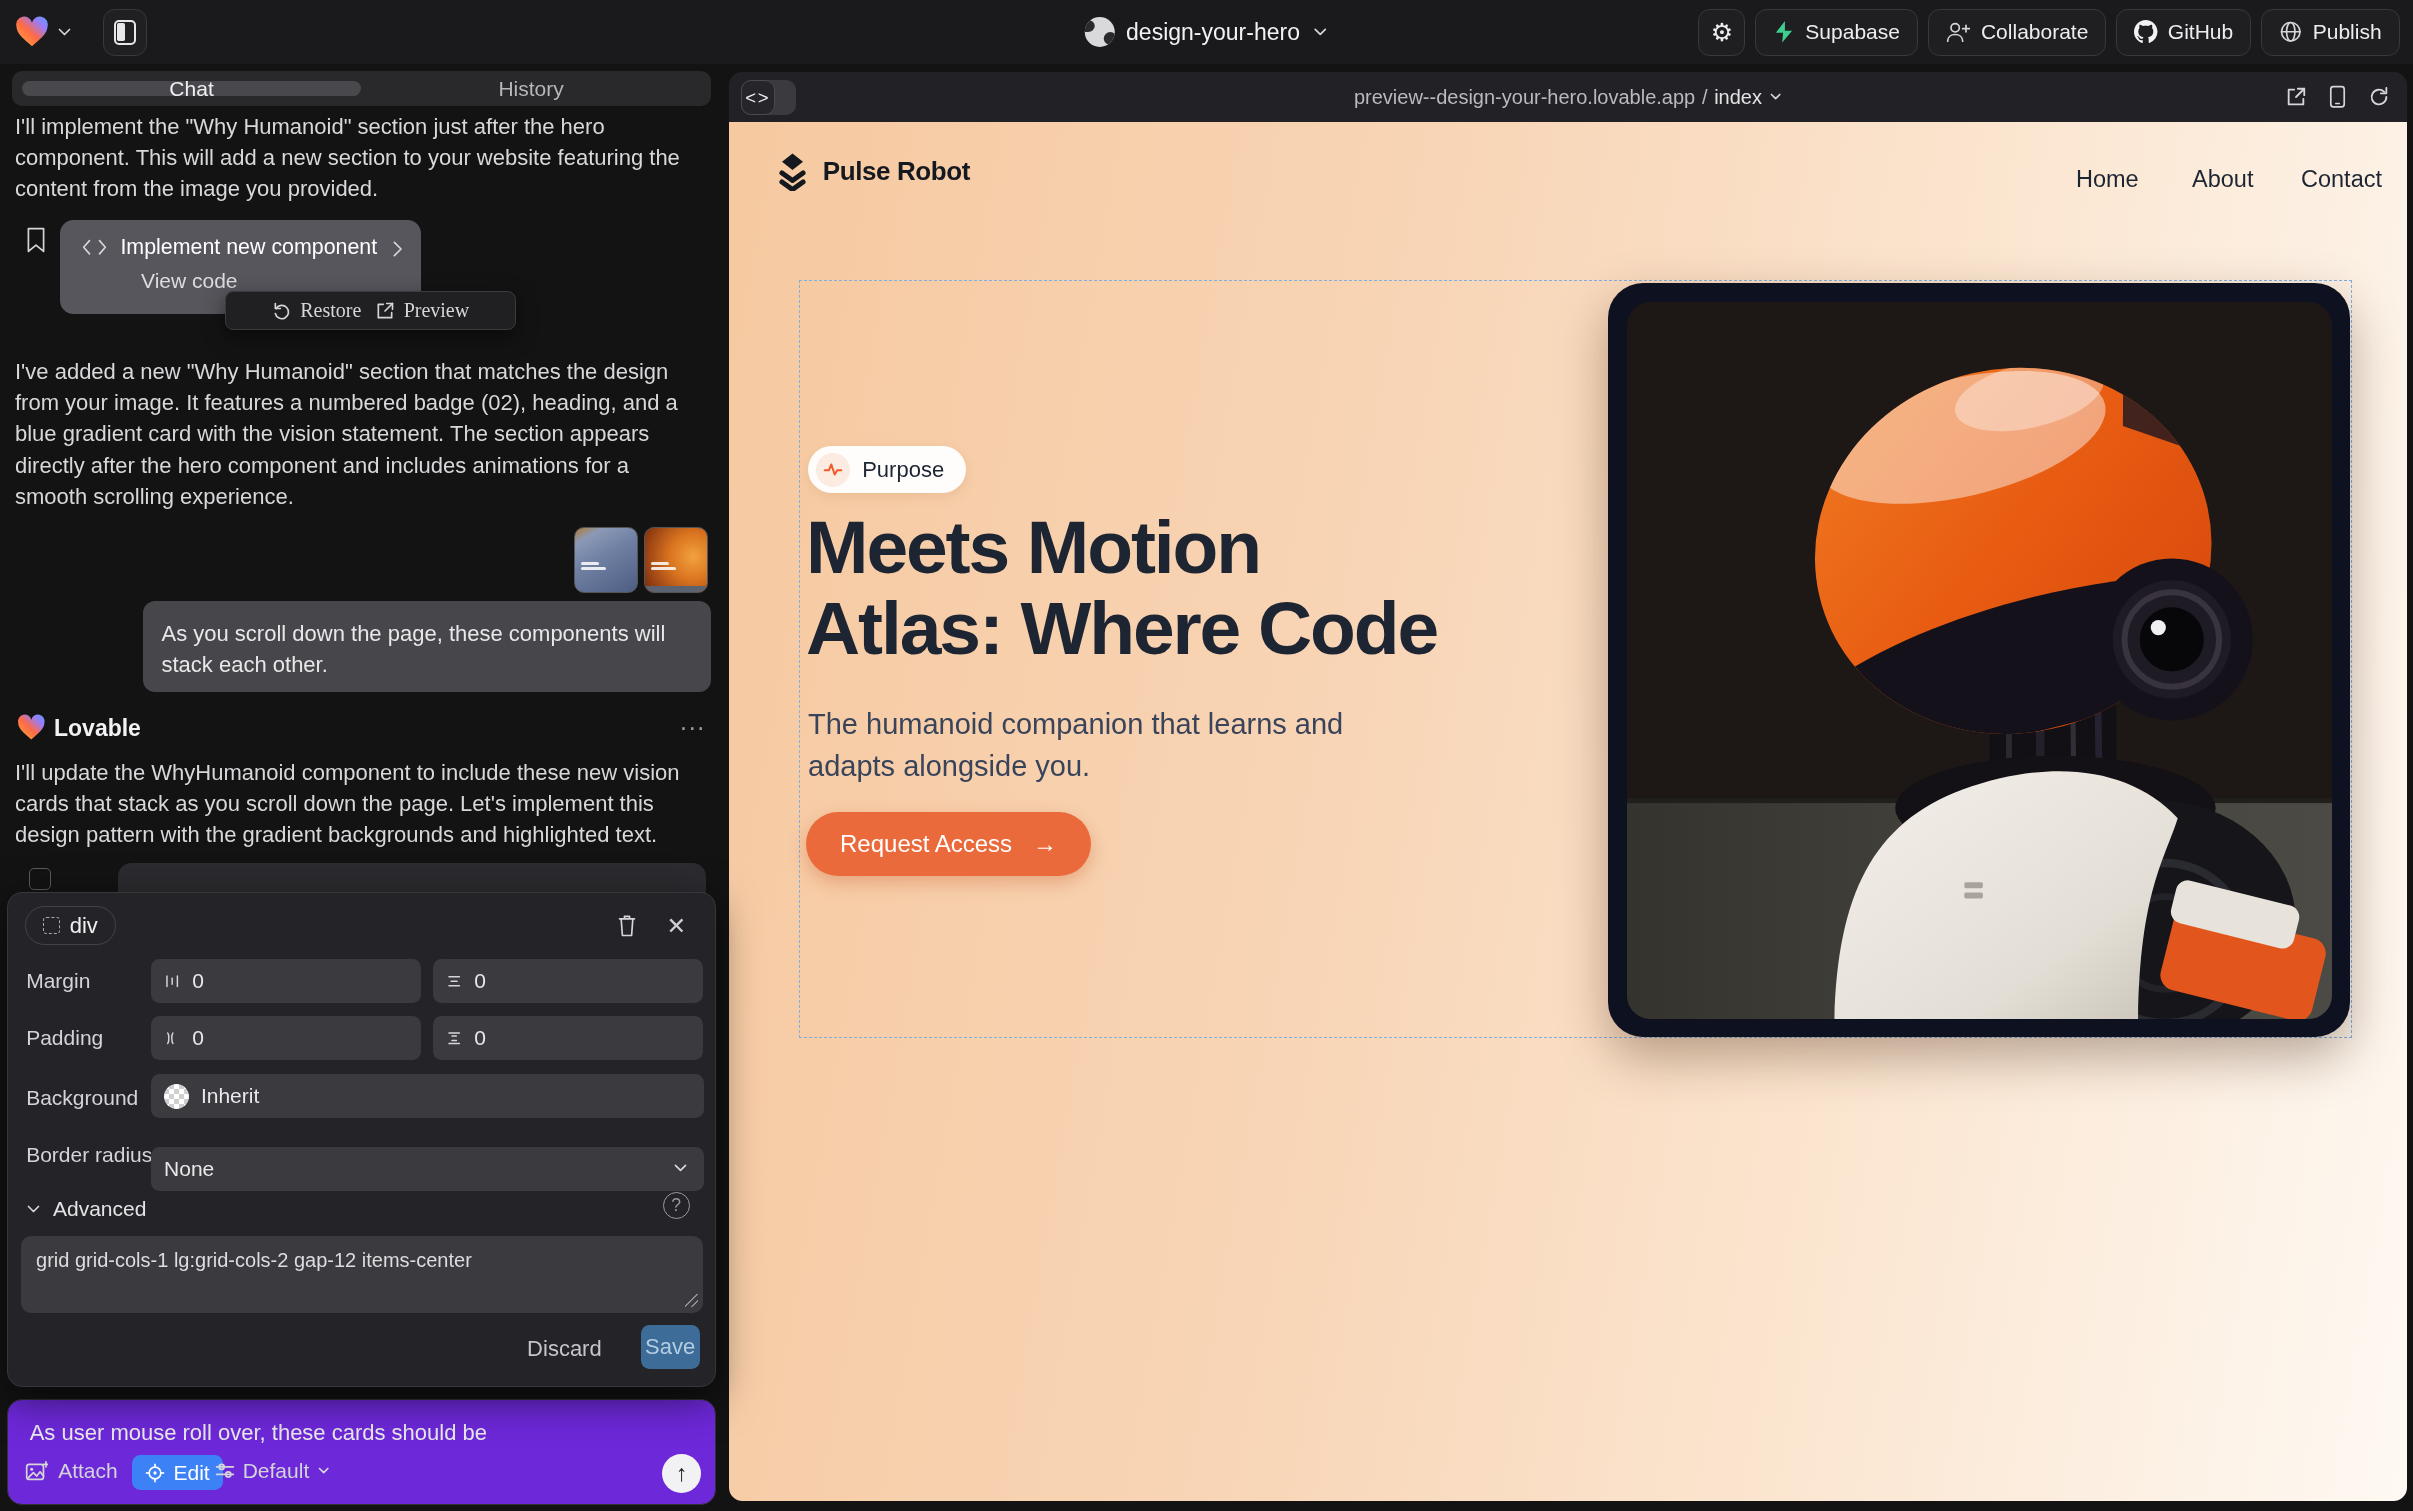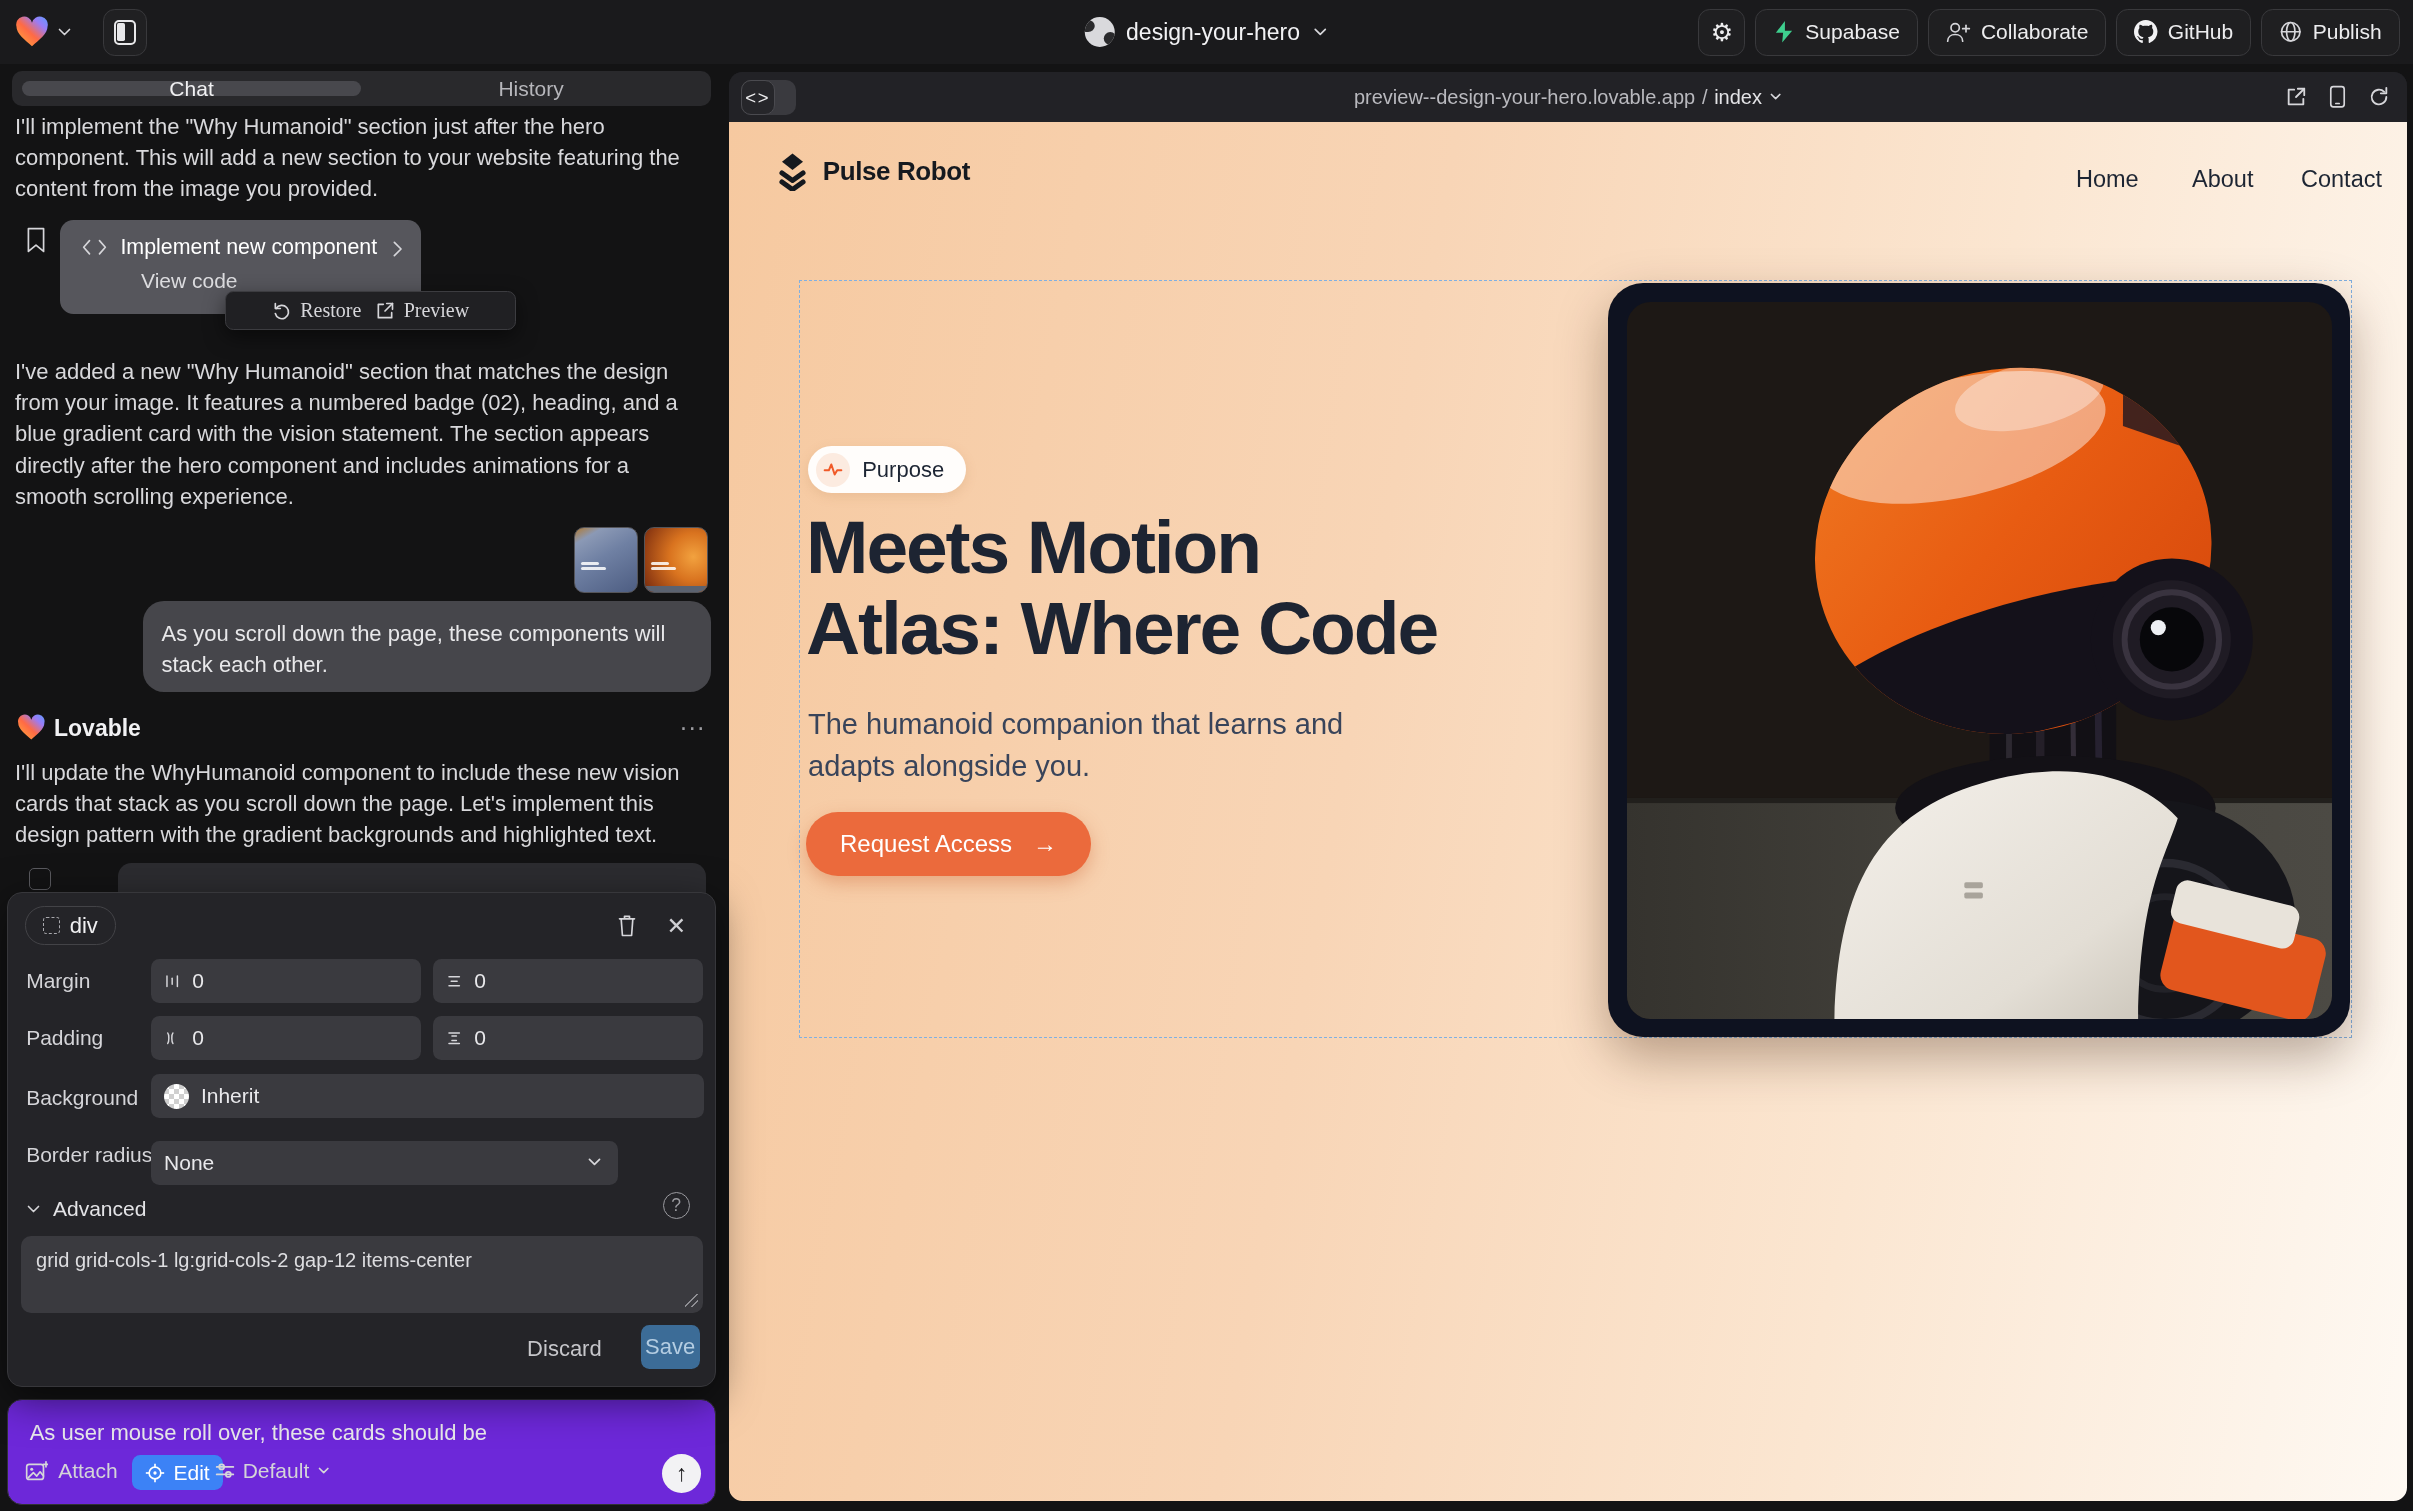--- a/index.html
+++ b/index.html
@@ -36,21 +36,21 @@
   .comp-row2 { position:absolute; left:81px; top:49px; color:#dcdcdf; font-size:21px; cursor:pointer; }
   .hover-toolbar { position:absolute; left:225px; top:291px; width:291px; height:39px; background:#202023; border:0.8px solid #3c3c40; border-radius:8.4px; box-shadow:0 6.7px 20px rgba(0,0,0,.5); display:flex; align-items:center; justify-content:center; gap:14px; z-index:3;font-family:Liberation Serif, serif; }
   .ht-item { display:flex; align-items:center; gap:8.4px; color:#d6d6da; font-size:20px; cursor:pointer; }
   .from-you { position:absolute; right:27px; top:509px; color:#cfcfd3; font-size:20px; }
   .thumb { position:absolute; top:527px; width:64px; height:66px; border-radius:10px; border:0.8px solid #55555a; cursor:pointer; overflow:hidden; }
   .thumb .t1, .thumb .t2 { position:absolute; left:5.9px; height:2.5px; background:#fff; opacity:.85; border-radius:1.7px; }
   .thumb .t1 { top:34px; width:18.5px; } .thumb .t2 { top:39px; width:25px; }
   .thumb-blue { left:574px; background:linear-gradient(150deg,#b07a33 0%,#8b99b5 16%,#6f80a3 45%,#4d5d82 100%); }
   .thumb-orange { left:644px; background:radial-gradient(circle at 78% 45%, #f2a23f 0%, #d9731f 40%, #8e3a12 85%, #6e2a0e 100%); }
   .thumb-orange::after { content:""; position:absolute; left:0; right:0; bottom:0; height:5.9px; background:#5b6270; }
-  .quote { position:absolute; left:143px; top:601px; width:568px; height:91px; background:#46464b; border-radius:21px; }
+  .quote { position:absolute; left:143px; top:601px; width:568px; height:91px; background:#46464b; border-radius:12px; }
   .quote-text { position:absolute; left:18.5px; top:17px; width:529px; color:#e8e8ea; font-size:22px; line-height:1.42; }
   .lovable-row { position:absolute; left:17px; top:712px; width:694px; height:34px; }
   .heart-sm { position:absolute; left:0; top:1.7px; width:28.6px; height:27px; }
   .lovable-name { position:absolute; left:37px; top:2.5px; color:#f2f2f4; font-size:23px; font-weight:700; }
   .dots-menu { position:absolute; right:5px; top:-5px; color:#9d9da2; font-size:25px; letter-spacing:1.7px; cursor:pointer; }
   .peek-icon { position:absolute; left:28.6px; top:868px; width:22px; height:22px; border:1.7px solid #5a5a5f; border-radius:5px; }
   .peek-card { position:absolute; left:118px; top:863px; width:588px; height:37px; background:#2c2c30; border-radius:13.4px 13.4px 0 0; }
 
   
   .inspector { position:absolute; left:6.7px; top:892px; width:709px; height:495px; background:#242428; border:0.8px solid #37373b; border-radius:15px; box-shadow:0 11.8px 42px rgba(0,0,0,.55); z-index:5; }
@@ -303,21 +303,21 @@
       <input value="0" style="">
     </div>
 
     <span class="insp-label" style="top:193px;">Background</span>
     <div class="insp-input" style="left:143px; top:181px; width:553px;">
       <span class="checker"></span>
       <span class="select-value">Inherit</span>
     </div>
 
     <span class="insp-label" style="top:250px;">Border radius</span>
-    <div class="insp-input insp-select" style="left:143px; top:248px; width:467px;">
+    <div class="insp-input insp-select" style="left:143px; top:254px; width:553px;">
       <span class="select-value">None</span>
       <svg class="sel-chev" width="17" height="11.8" viewBox="0 0 20 14">
           <polyline points="4,4 10,10 16,4" class="icon-stroke"></polyline>
         </svg>
     </div>
 
     <div class="advanced-row">
       <svg width="15" height="10" viewBox="0 0 18 12">
           <polyline points="3,3 9,9 15,3" class="icon-stroke"></polyline>
         </svg>

